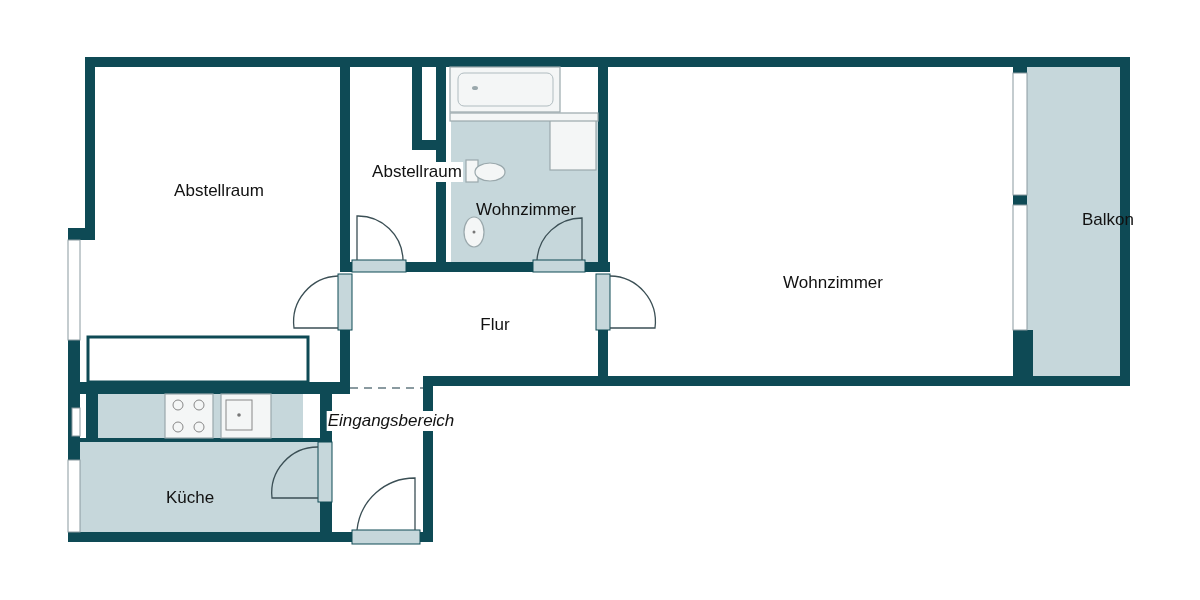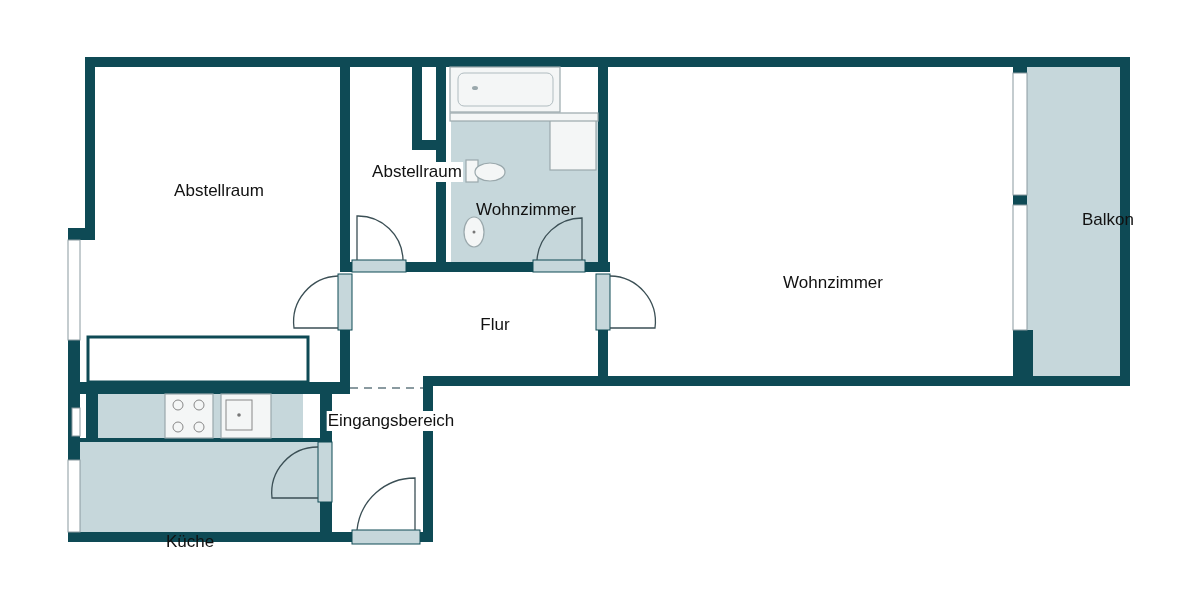--- a/index.html
+++ b/index.html
@@ -107,14 +107,14 @@
     <circle cx="239" cy="415" r="1.8" fill="#777"></circle>
   </g>
 </svg>
 
 <div class="label" style="left:219px;top:191px;">Abstellraum</div>
 <div class="label bg" style="left:389px;top:172px;margin-left:28px;">Abstellraum</div>
 <div class="label" style="left:526px;top:210px;">Wohnzimmer</div>
 <div class="label" style="left:815px;top:283px;margin-left:18px;">Wohnzimmer</div>
 <div class="label" style="left:1108px;top:220px;">Balkon</div>
 <div class="label" style="left:495px;top:325px;">Flur</div>
-<div class="label bg" style="left:391px;top:421px;">Eingangsbereich</div>
-<div class="label" style="left:190px;top:498px;margin-top:44px;">Küche</div>
+<div class="label bg" style="left:391px;top:421px;font-style:italic;">Eingangsbereich</div>
+<div class="label" style="left:190px;top:498px;">Küche</div>
 
 </body></html>

